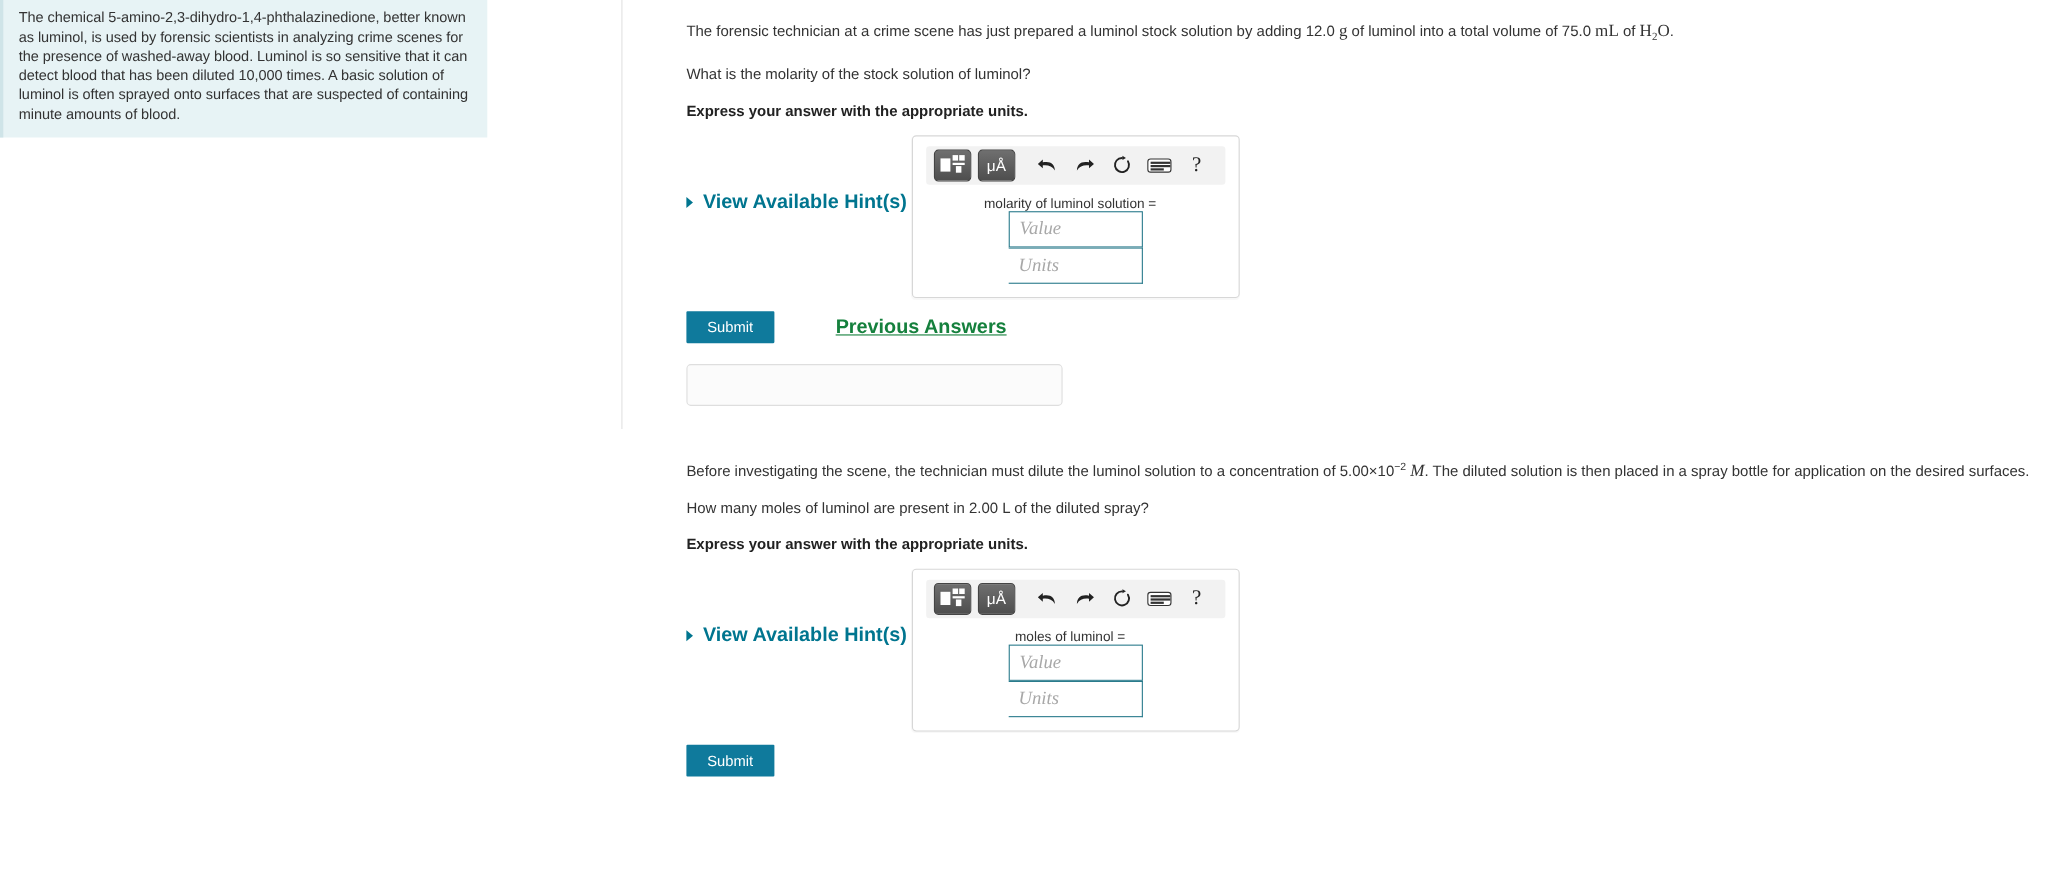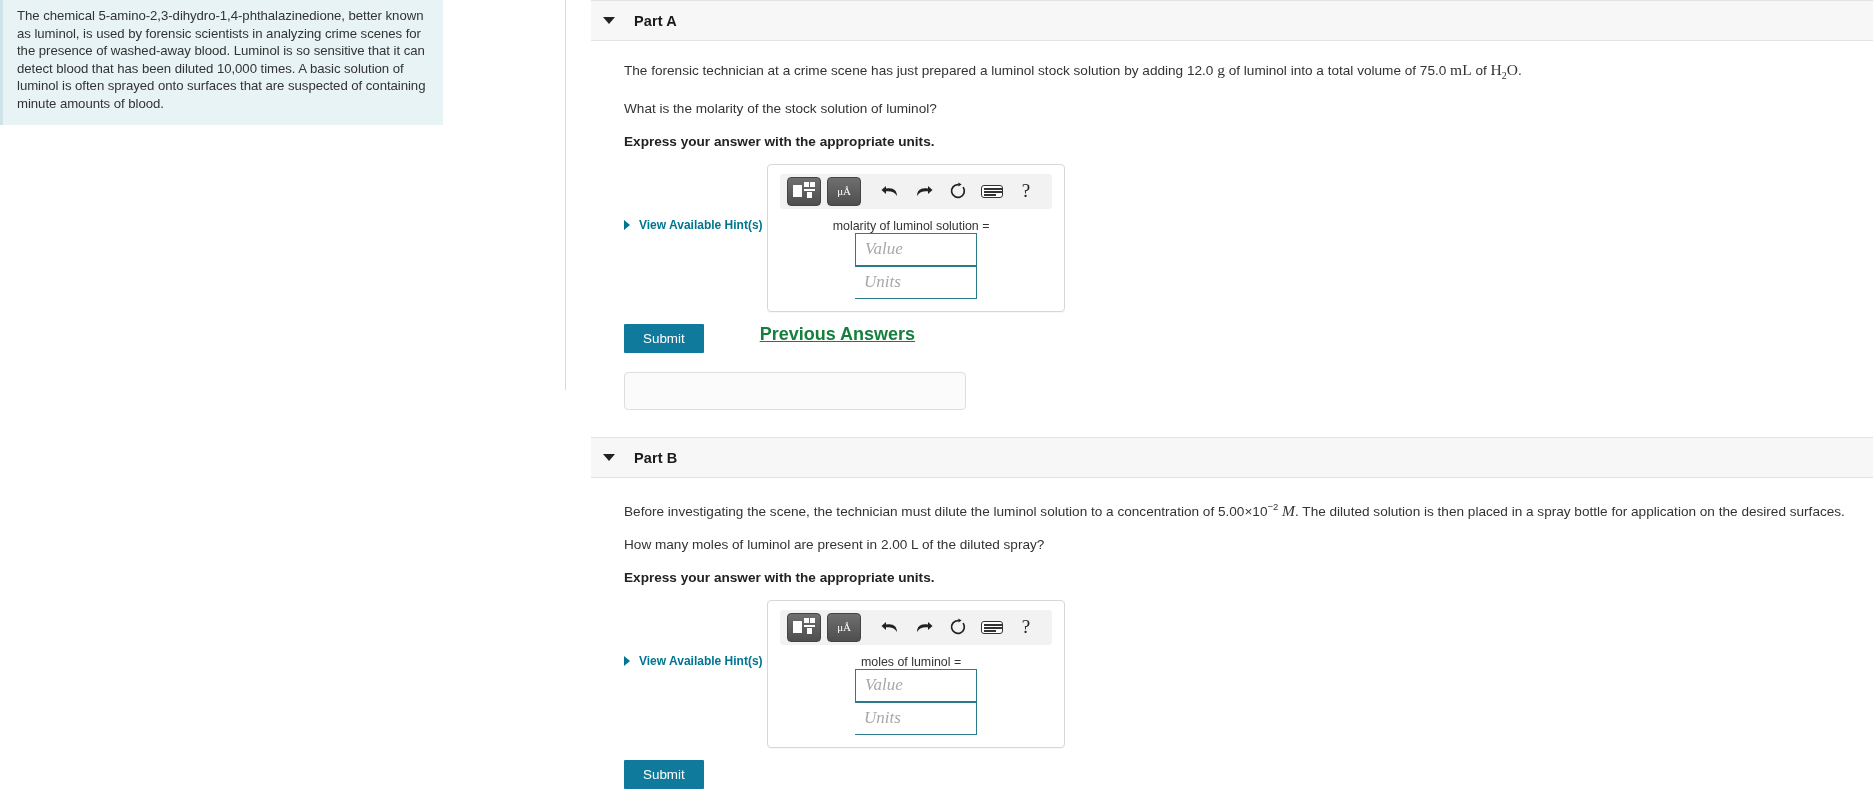--- a/index.html
+++ b/index.html
@@ -86,21 +86,21 @@
   .q-text.bold { font-weight: bold; color: #222; margin-bottom: 13px; }
   .serif { font-family: "Liberation Serif", serif; font-size: 15.5px; }
   .ital-m { font-family: "Liberation Serif", serif; font-style: italic; font-size: 15.5px; }
   sup.exp { font-size: 9.5px; vertical-align: super; }
   sub.sb  { font-size: 10px; vertical-align: sub; }
 
   .hint-link {
     display: inline-flex;
     align-items: center;
     color: #00758f;
-    font-size: 12px;
+    font-size: 18px;
     font-weight: bold;
     cursor: pointer;
     margin-bottom: 12px;
   }
   .caret-right {
     width: 0; height: 0;
     border-top: 5px solid transparent;
     border-bottom: 5px solid transparent;
     border-left: 6px solid #00758f;
     margin-right: 9px;
@@ -130,21 +130,21 @@
     border: 1px solid #444;
     border-radius: 4px;
     margin-right: 6px;
     display: flex; align-items: center; justify-content: center;
     cursor: pointer;
     position: relative;
   }
   .mb-btn.second { margin-right: 14px; }
   .tmpl-icon { position: relative; width: 22px; height: 18px; }
   .tmpl-icon .bb { position: absolute; background: #fff; }
-  .mu-a { color: #fff; font-family: Liberation Serif, serif; font-size: 11px; line-height: 1; }
+  .mu-a { color: #fff; font-family: Liberation Sans, sans-serif; font-size: 14px; line-height: 1; }
   .mb-ico {
     width: 30px; height: 26px;
     display: flex; align-items: center; justify-content: center;
     margin-right: 4px; cursor: pointer; color: #222;
   }
   .mb-ico svg { display: block; }
   .mb-ico.q { font-size: 19px; font-family: "Liberation Serif", serif; color: #222; }
 
   .kbd-icon {
     width: 22px; height: 13px;
@@ -175,21 +175,21 @@
   .mfield .ph {
     font-family: "Liberation Serif", serif;
     font-style: italic;
     font-size: 17px;
     color: #a8a8a8;
   }
   .mfield.value-f { width: 122px; }
   .mfield.units-f { width: 122px; border-left: none; }
 
   
-  .btn-row { display: flex; margin-top: 12px; }
+  .btn-row { display: flex; align-items: center; margin-top: 12px; }
   .submit-btn {
     background: #0f7a9c;
     color: #fff;
     border: none;
     font-size: 13.4px;
     font-family: "Liberation Sans", sans-serif;
     padding: 8px 19px;
     cursor: pointer;
     line-height: 1;
     border-radius: 1px;
@@ -220,24 +220,20 @@
   <aside class="sidebar">
     <div class="intro-box">
       <p class="intro-p">The chemical 5-amino-2,3-dihydro-1,4-phthalazinedione, better known as luminol, is used by forensic scientists in analyzing crime scenes for the presence of washed-away blood. Luminol is so sensitive that it can detect blood that has been diluted 10,000 times. A basic solution of luminol is often sprayed onto surfaces that are suspected of containing minute amounts of blood.</p>
     </div>
     <div class="sidebar-divider"></div>
   </aside>
 
   <main class="main">
 
     <section class="part-block">
-      <div class="part-header">
-        <span class="caret-down"></span>
-        <span class="part-title">Part A</span>
-      </div>
 
       <div class="part-body">
         <p class="q-text"><span>The forensic technician at a crime scene has just prepared a luminol stock solution by adding  12.0 </span><span class="serif">g</span><span> of luminol into a total volume of 75.0 </span><span class="serif">mL</span><span> of </span><span class="serif">H</span><sub class="sb serif">2</sub><span class="serif">O</span><span>.</span></p>
 
         <p class="q-text">What is the molarity of the stock solution of luminol?</p>
         <p class="q-text bold">Express your answer with the appropriate units.</p>
 
         <div class="hint-link">
           <span class="caret-right"></span>
           <span>View Available Hint(s)</span>
@@ -297,24 +293,20 @@
         <div class="btn-row">
           <button class="submit-btn">Submit</button>
           <span class="prev-link">Previous Answers</span>
         </div>
 
         <div class="feedback-box"></div>
       </div>
     </section>
 
     <section class="part-block" style="margin-top:27px;">
-      <div class="part-header">
-        <span class="caret-down"></span>
-        <span class="part-title">Part B</span>
-      </div>
 
       <div class="part-body">
         <p class="q-text"><span>Before investigating the scene, the technician must dilute the luminol solution to a concentration of 5.00×10</span><sup class="exp">−2</sup><span>&nbsp;</span><span class="ital-m">M</span><span>. The diluted solution is then placed in a spray bottle for application on the desired surfaces.</span></p>
 
         <p class="q-text">How many moles of luminol are present in 2.00 L of the diluted spray?</p>
         <p class="q-text bold">Express your answer with the appropriate units.</p>
 
         <div class="hint-link">
           <span class="caret-right"></span>
           <span>View Available Hint(s)</span>

